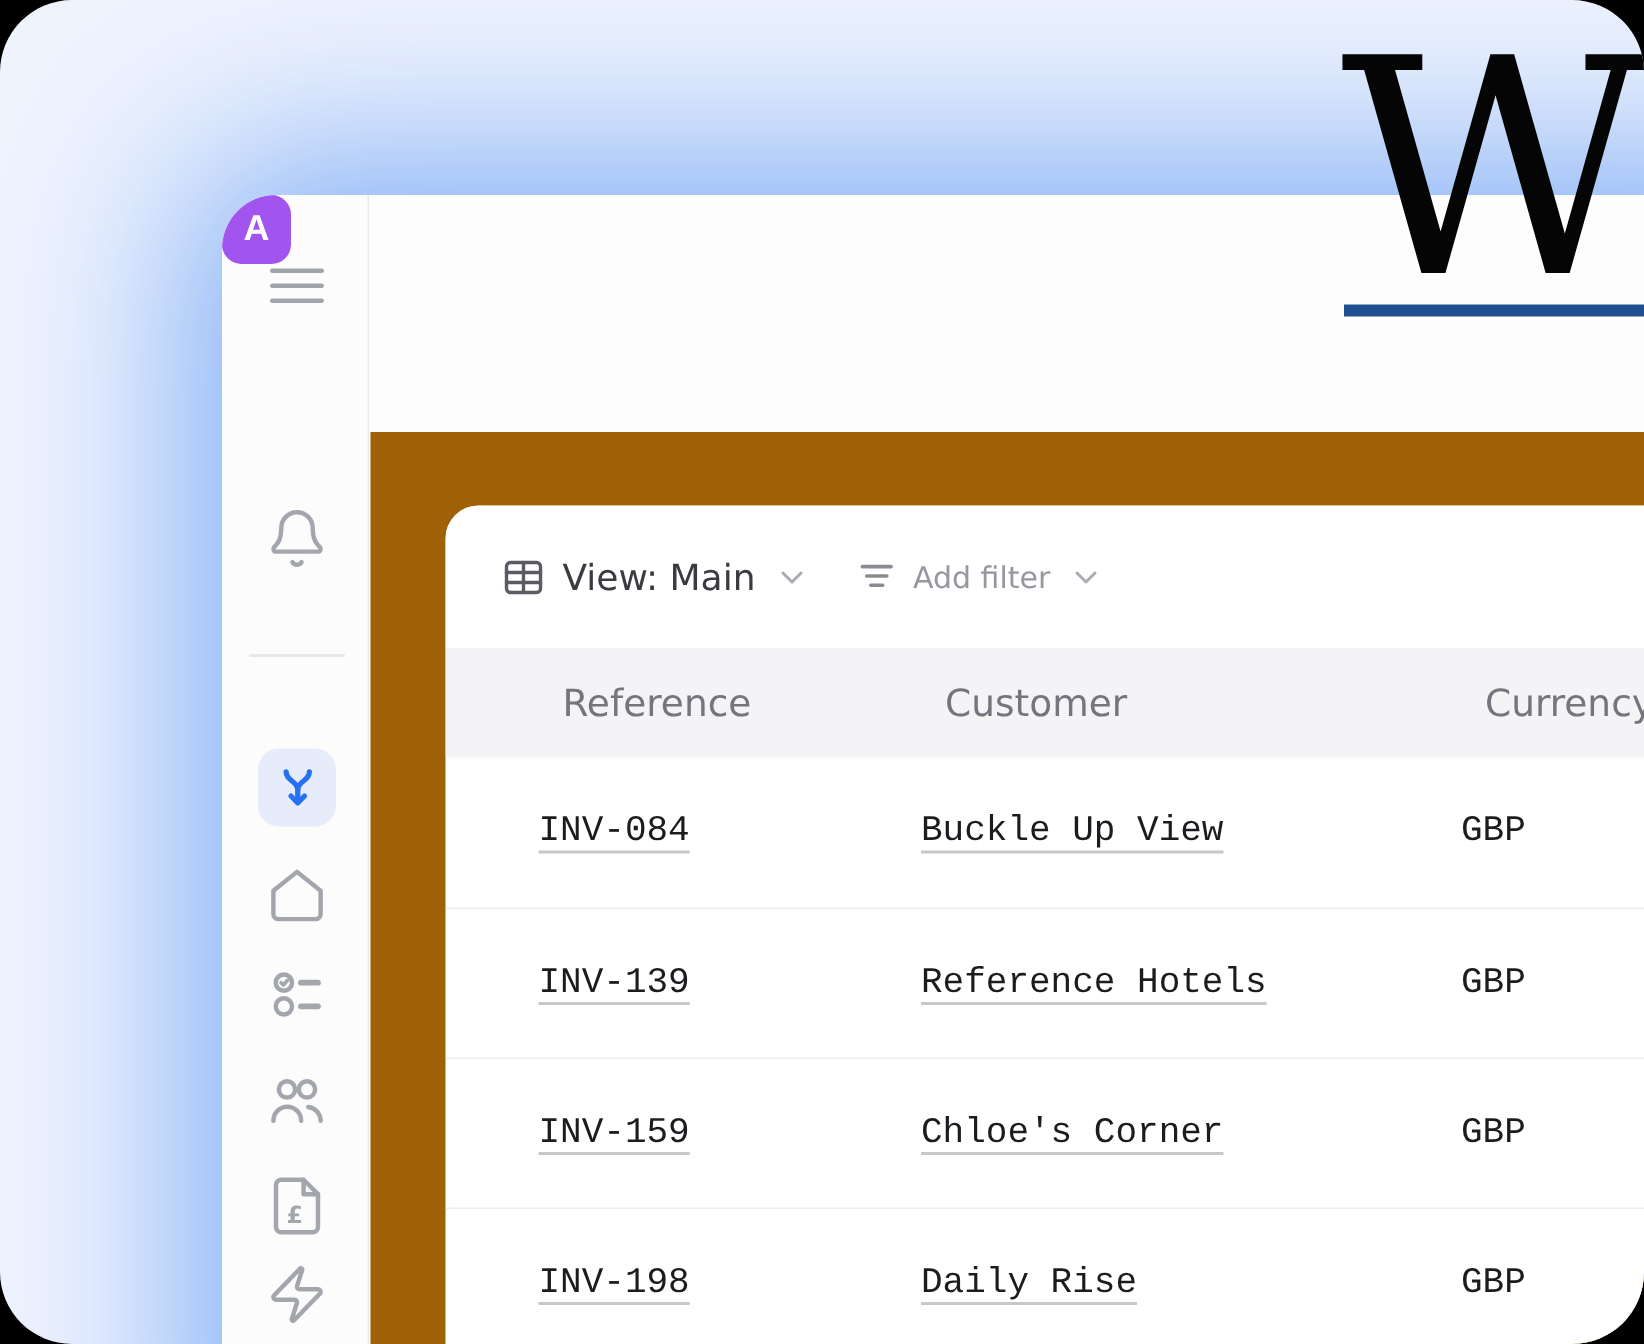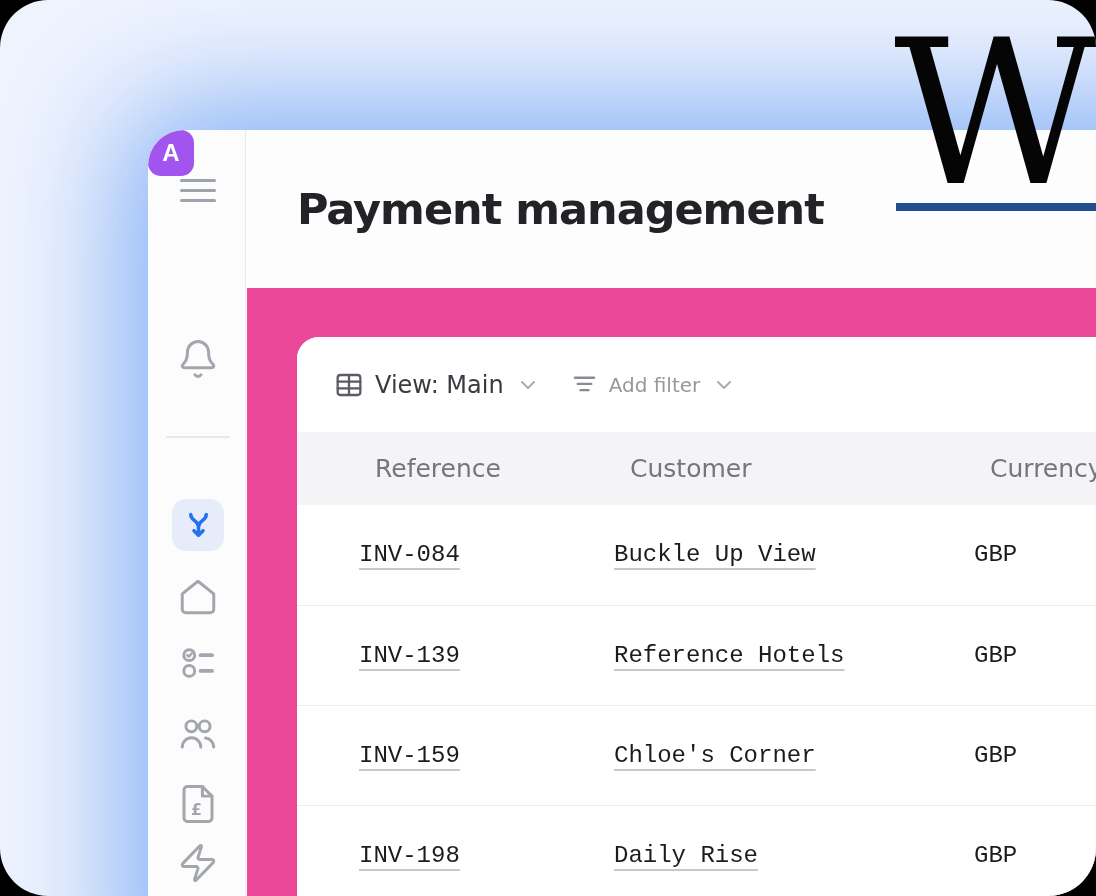--- a/index.html
+++ b/index.html
@@ -45,21 +45,21 @@
   .users    { top:578px; }
   .invoice  { top:648px; }
   .zap      { top:707px; }
 
   
   .main { position:absolute; left:99px; top:0; right:0; bottom:0; }
   .page-header { position:relative; height:158px; background:#fdfdfe; display:flex; align-items:center; }
   .page-title { margin-left:50px; font-size:43px; font-weight:700; letter-spacing:-1px; color:#232327; }
   .title-rule { position:absolute; left:649px; right:0; top:73px; height:8px; background:#20508f; }
 
-  .content { position:absolute; top:158px; left:0; right:0; bottom:0; background:#ec4899; }
+  .content { position:absolute; top:158px; left:0; right:0; bottom:0; background:#a16207; }
 
   .table-card { position:absolute; left:50px; top:49px; right:0; bottom:-20px;
                 background:#fff; border-radius:22px 0 0 0; overflow:hidden;
                 box-shadow:0 1px 3px rgba(15,23,42,.05); }
 
   .toolbar { height:95px; display:flex; align-items:center; padding-left:36px; background:#fff; }
   .tb-btn { display:flex; align-items:center; border:none; background:transparent;
             cursor:pointer; font-family:inherit; }
   .tb-btn .chev { width:24px; height:24px; stroke:#ababb3; fill:none; stroke-width:2;
                   stroke-linecap:round; stroke-linejoin:round; margin-left:12px; }
@@ -153,21 +153,20 @@
 
       <button class="side-btn zap">
         <svg viewBox="0 0 24 24">
           <path d="M4 14a1 1 0 0 1-.78-1.63l9.9-10.2a.5.5 0 0 1 .86.46l-1.92 6.02A1 1 0 0 0 13 10h7a1 1 0 0 1 .78 1.63l-9.9 10.2a.5.5 0 0 1-.86-.46l1.92-6.02A1 1 0 0 0 11 14z"></path>
         </svg>
       </button>
     </aside>
 
     <div class="main">
       <header class="page-header">
-        <h1 class="page-title">Payment management</h1>
         <div class="title-rule"></div>
       </header>
 
       <div class="content">
         <div class="table-card">
 
           <div class="toolbar">
             <button class="tb-btn view-btn">
               <svg class="tbl-ic" viewBox="0 0 24 24">
                 <rect x="3.5" y="4.5" width="17" height="15" rx="2"></rect>

